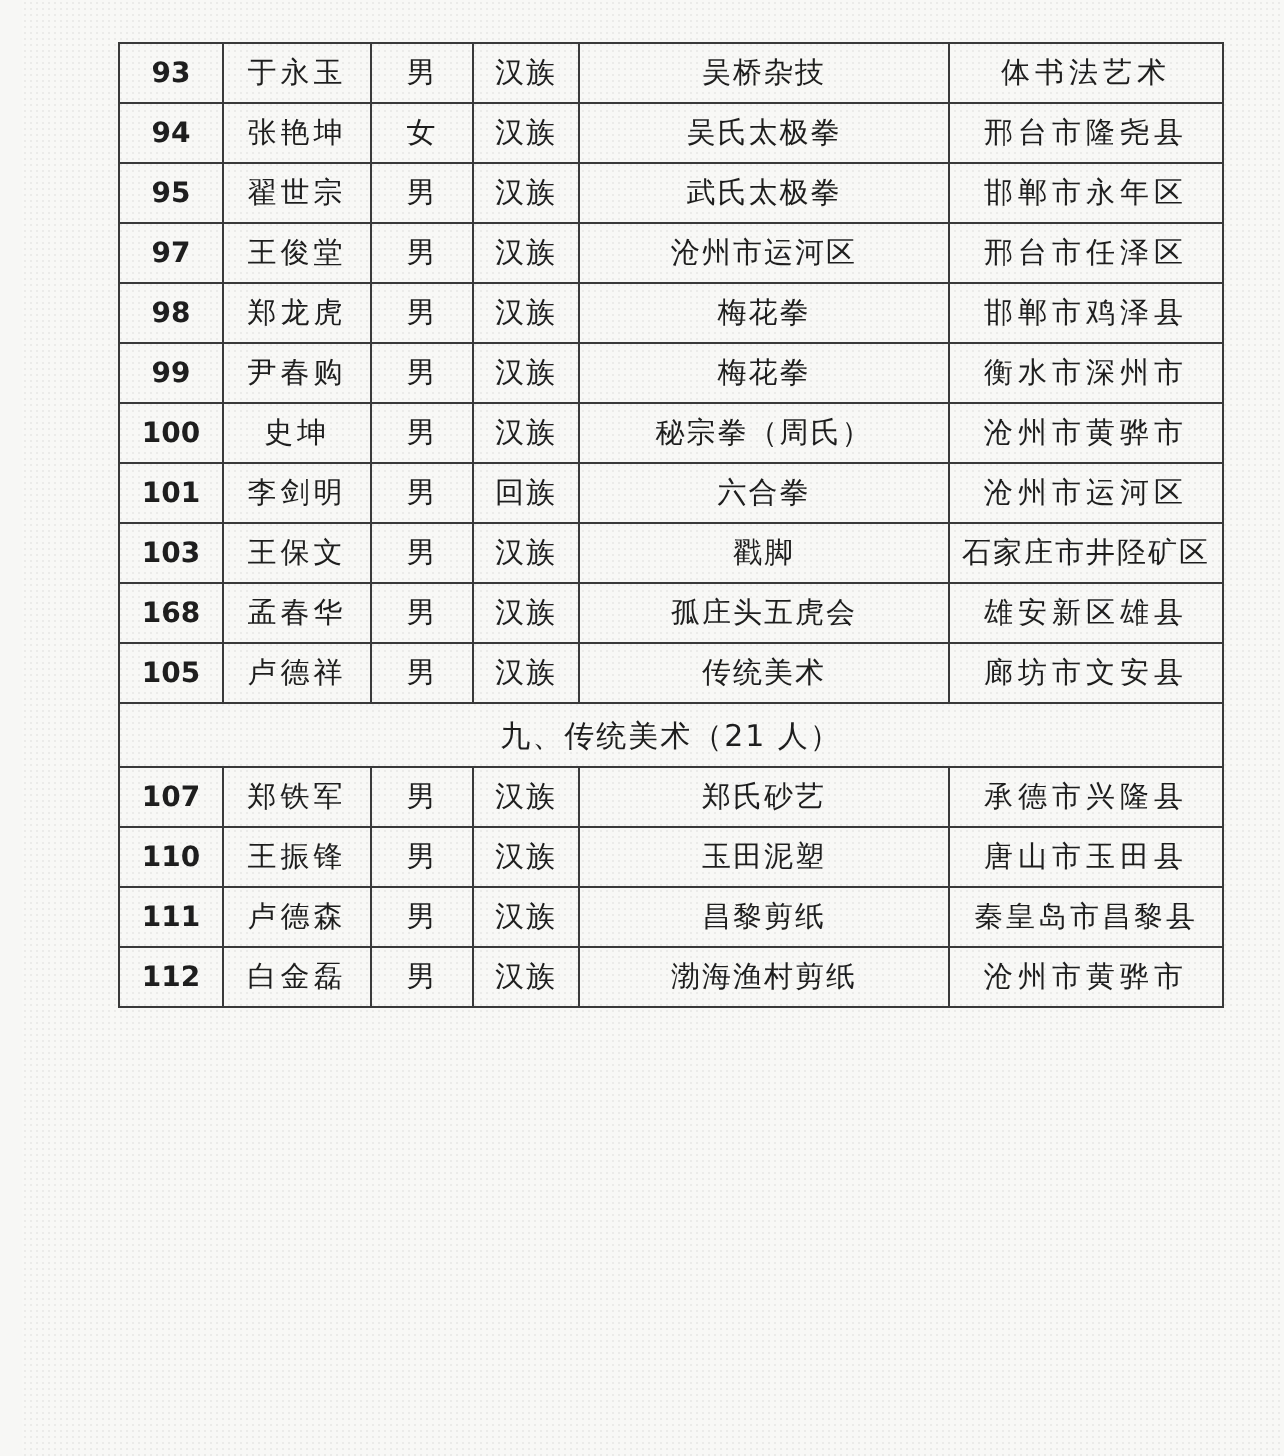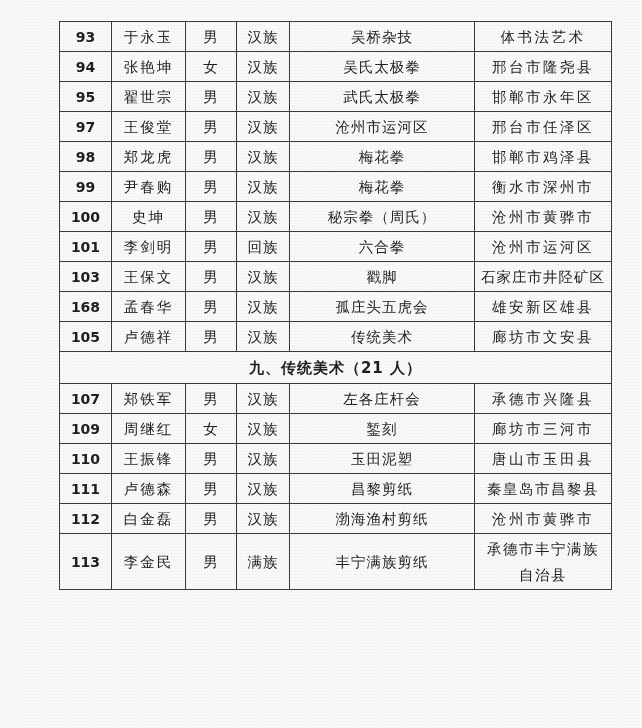--- a/index.html
+++ b/index.html
@@ -54,21 +54,21 @@
       font-family: "DejaVu Sans", "Liberation Sans", sans-serif;
       font-weight: bold;
       font-size: 14px;
       letter-spacing: 0;
     }
     td.name { letter-spacing: 2px; }
     td.region { letter-spacing: 2.5px; }
     tr.section td {
       height: 31px;
       font-family: "DejaVu Sans", "Liberation Sans", sans-serif;
-      font-weight: bold;
+      font-weight: normal;
       font-size: 15px;
       letter-spacing: 1px;
     }
     tr.tall td { height: 55px; }
     td.region.wrap {
       white-space: normal;
       line-height: 26px;
     }
     .region-line { display: block; }
   </style>
@@ -178,30 +178,22 @@
 
       <tr class="section">
         <td colspan="6">九、传统美术（21 人）</td>
       </tr>
 
       <tr>
           <td class="no">107</td>
           <td class="name">郑铁军</td>
           <td>男</td>
           <td>汉族</td>
-          <td>左各庄杆会</td>
+          <td>郑氏砂艺</td>
           <td class="region">承德市兴隆县</td>
-        </tr>
-      <tr>
-          <td class="no">109</td>
-          <td class="name">周继红</td>
-          <td>女</td>
-          <td>汉族</td>
-          <td>錾刻</td>
-          <td class="region">廊坊市三河市</td>
         </tr>
       <tr>
           <td class="no">110</td>
           <td class="name">王振锋</td>
           <td>男</td>
           <td>汉族</td>
           <td>玉田泥塑</td>
           <td class="region">唐山市玉田县</td>
         </tr>
       <tr>
@@ -212,27 +204,16 @@
           <td>昌黎剪纸</td>
           <td class="region" style="letter-spacing:1.5px">秦皇岛市昌黎县</td>
         </tr>
       <tr>
           <td class="no">112</td>
           <td class="name">白金磊</td>
           <td>男</td>
           <td>汉族</td>
           <td>渤海渔村剪纸</td>
           <td class="region">沧州市黄骅市</td>
-        </tr>
-      <tr class="tall">
-          <td class="no">113</td>
-          <td class="name">李金民</td>
-          <td>男</td>
-          <td>满族</td>
-          <td>丰宁满族剪纸</td>
-          <td class="region wrap" style="letter-spacing:1.5px">
-            <span class="region-line">承德市丰宁满族</span>
-            <span class="region-line">自治县</span>
-          </td>
         </tr>
     </tbody>
   </table>
 </div>
 
 </body></html>

